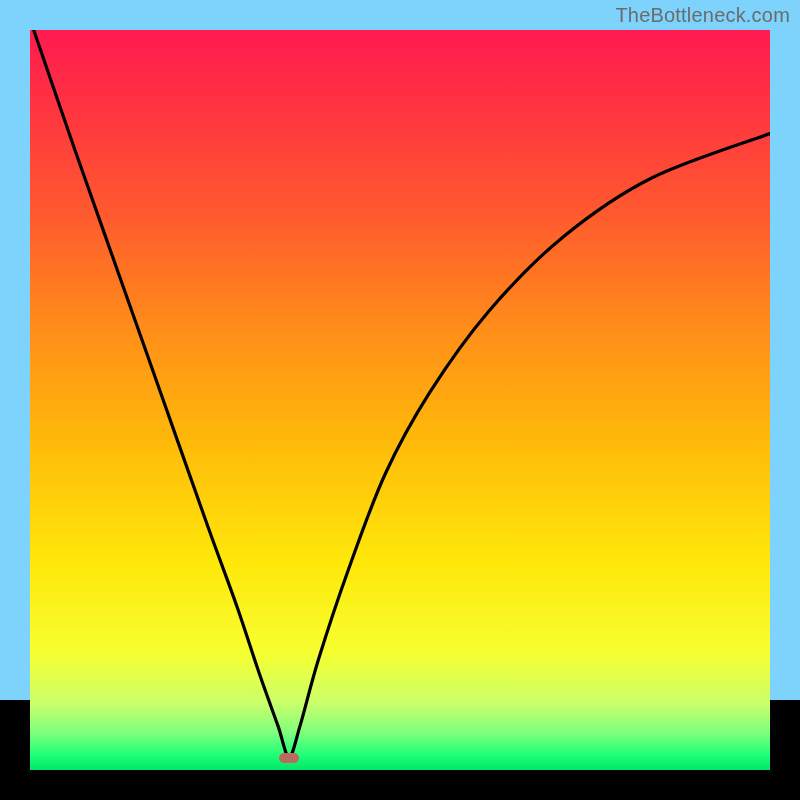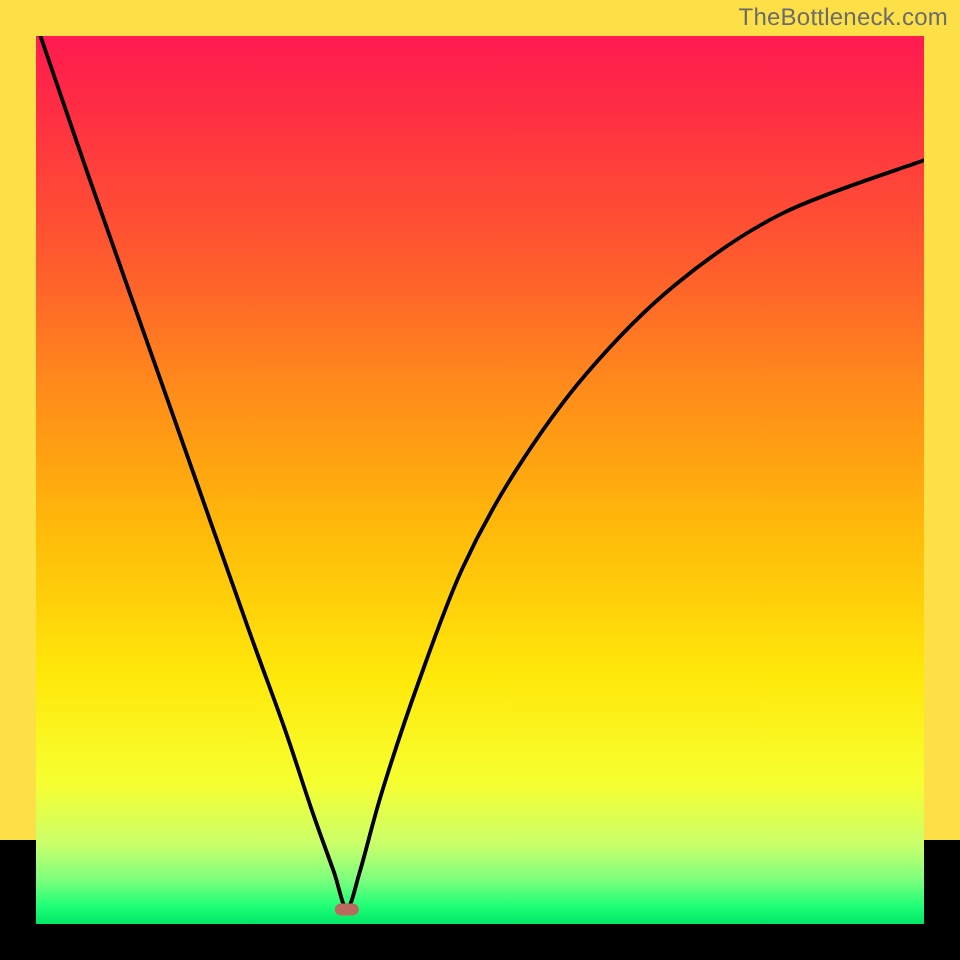--- a/index.html
+++ b/index.html
@@ -8,21 +8,21 @@
     width: 800px;
     height: 800px;
     background: #000;
     overflow: hidden;
     font-family: Arial, Helvetica, sans-serif;
   }
   .outer {
     position: relative;
     width: 800px;
     height: 700px;
-    background: #fde047;
+    background: #7dd3fc;
   }
   .plot {
     position: absolute;
     left: 30px;
     top: 30px;
     width: 740px;
     height: 740px;
     
     background: linear-gradient(
       to bottom,

